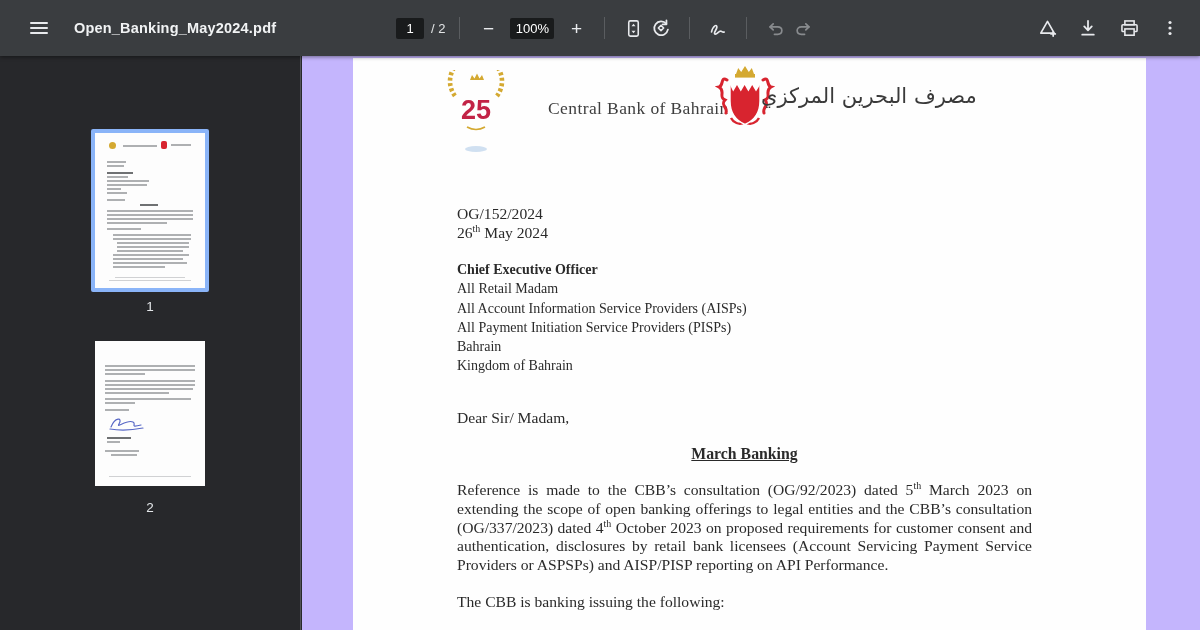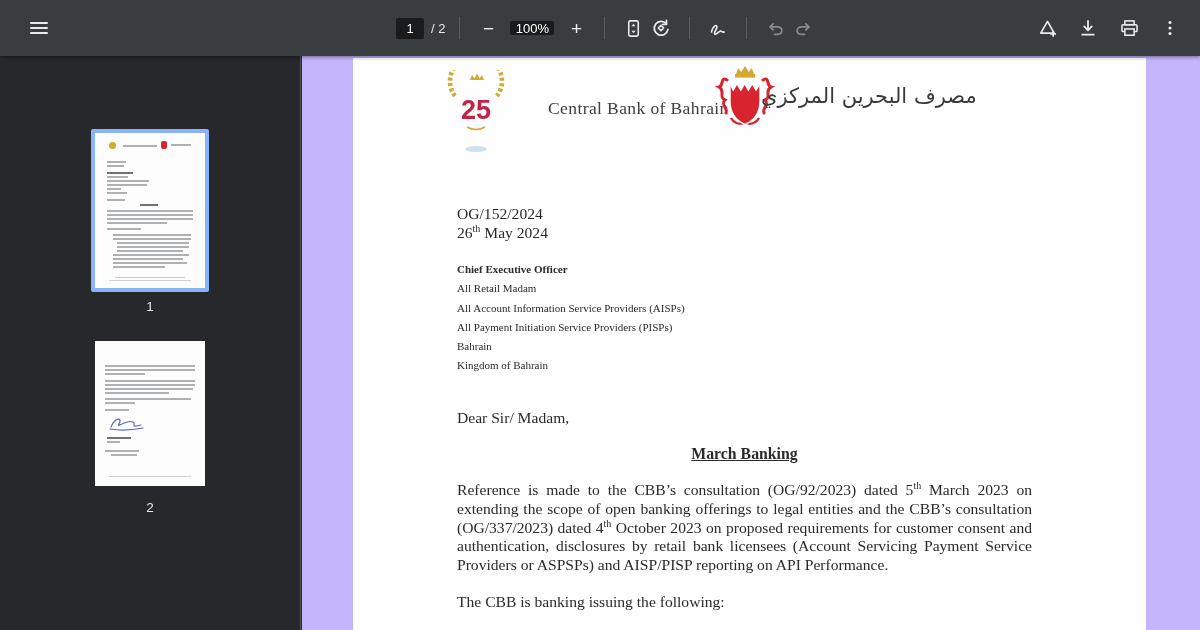--- a/index.html
+++ b/index.html
@@ -18,21 +18,21 @@
   .filename { color:#f1f3f4; font-size:14.5px; font-weight:bold; letter-spacing:.2px;
               white-space:nowrap; }
   .tb-center { display:flex; align-items:center; position:absolute; left:396px; height:56px; }
   .page-box { width:28px; height:21px; background:#191b1c; border:none; border-radius:2px;
               color:#fff; font-size:13px; text-align:center; font-family:"Liberation Sans",sans-serif; }
   .page-total { color:#e3e5e6; font-size:13px; margin-left:7px; }
   .sep { width:1px; height:22px; background:#5a5d60; margin:0 14px; }
   .tb-btn { background:none; border:none; cursor:pointer; color:#e8eaed; display:flex;
             align-items:center; justify-content:center; width:28px; height:28px; padding:0; }
   .glyph { font-size:19px; color:#e8eaed; line-height:1; }
-  .zoom-box { min-width:44px; height:14px; background:#191b1c; border-radius:2px; color:#fff;
+  .zoom-box { min-width:44px; height:21px; background:#191b1c; border-radius:2px; color:#fff;
               font-size:13px; display:flex; align-items:center; justify-content:center;
               margin:0 8px; padding:0 5px; }
   .tb-btn svg { display:block; }
   .tb-btn.disabled svg { opacity:.45; }
   .tb-right { position:absolute; right:16px; display:flex; align-items:center; gap:13px; }
 
   
   .sidebar { position:absolute; top:56px; left:0; width:301px; bottom:0; background:#27282b;
              border-right:1px solid #525457; }
   .thumb-sel { position:absolute; left:91px; top:73px; border:4px solid #8ab4f8; border-radius:2px;
@@ -47,39 +47,40 @@
   .tdot { position:absolute; border-radius:50%; }
 
   
   .viewer { position:absolute; top:56px; left:302px; right:0; bottom:0; background:#c4b5fd; }
   .page { position:absolute; left:51px; top:2px; width:793px; height:572px; background:#fefefe;
           color:#2a2a2a; font-family:"Liberation Serif", serif; }
   .abs { position:absolute; }
   .bank-en { font-size:17.5px; color:#3e3e3e; letter-spacing:.4px; }
   .bank-ar { font-size:21px; color:#3a3a3a; font-family:"DejaVu Sans",sans-serif; direction:rtl; }
   .doc-line { font-size:15.6px; line-height:19px;text-align:center; }
-  .recipients div { font-size:11px; line-height:19.3px; }
+  .recipients div { font-size:14px; line-height:19.3px; }
   .recipients .bold { font-weight:bold; }
   .subject { font-weight:bold; text-decoration:underline; font-size:15.8px; text-align:center;
              width:575px; }
   .para { width:575px; font-size:15.6px; line-height:18.8px; text-align:justify; }
   sup { font-size:10px; vertical-align:super; line-height:0; }
 </style>
 </head>
 <body>
 
 <div class="app">
 
   <header class="toolbar">
     <div class="tb-left">
       <button class="icon-btn hamburger">
         <span></span>
         <span></span>
         <span></span>
       </button>
+      <span class="filename">Open_Banking_May2024.pdf</span>
     </div>
 
     <div class="tb-center">
       <input class="page-box" value="1" style="">
       <span class="page-total">/ 2</span>
       <div class="sep"></div>
 
       <button class="tb-btn">
         <span class="glyph">−</span>
       </button>

